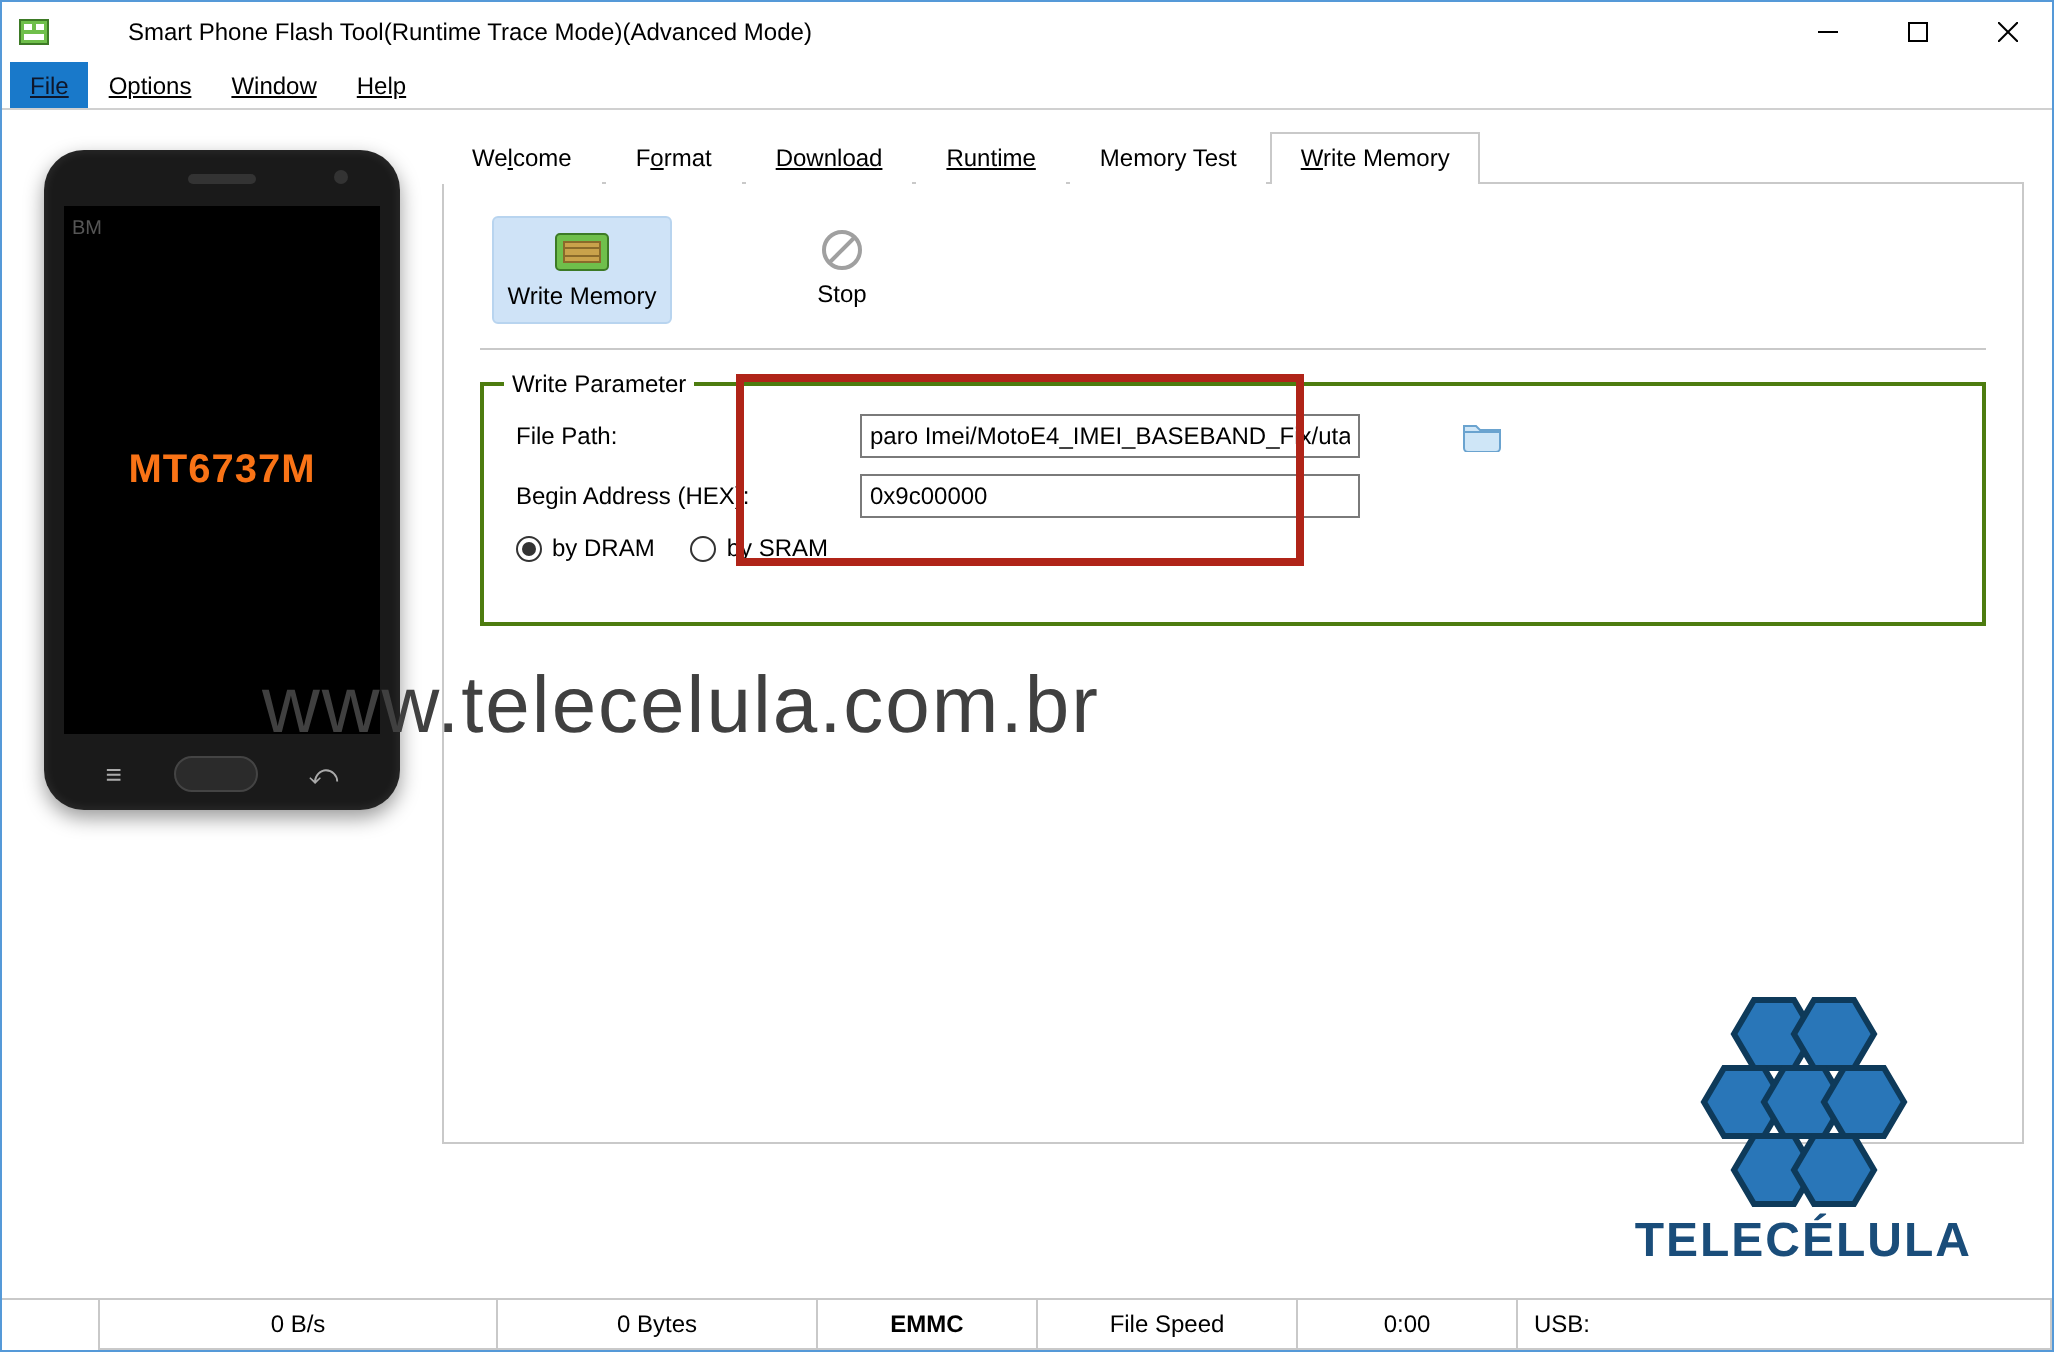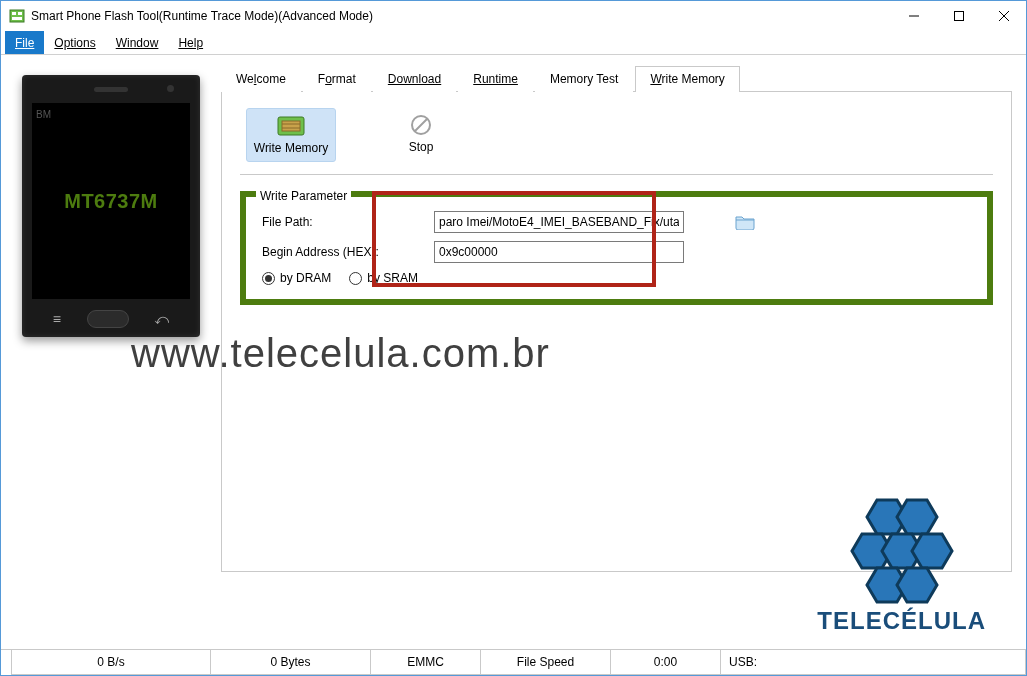--- a/index.html
+++ b/index.html
@@ -1,78 +1,78 @@
 <!DOCTYPE html>
 <html><head>
 <meta charset="utf-8">
 <style>
 * { box-sizing: border-box; margin: 0; padding: 0; font-family: "Segoe UI", Tahoma, sans-serif; font-size: 12px; }
 body { background: #fff; width: 1027px; height: 676px; overflow: hidden; border: 1px solid #5599d8; position: relative; }
-.titlebar { height: 30px; display: flex; align-items: center; padding: 0 0 0 8px; background: #fff; }
+.titlebar { height: 30px; display: flex; align-items: center; padding: 0 0 0 8px; background: #fff; gap: 33px; }
 .titlebar .app-icon { width: 16px; height: 16px; margin-right: 6px; }
 .titlebar .title { flex: 1; color: #000; font-size: 12px; }
 .win-controls { display: flex; }
 .win-btn { width: 45px; height: 30px; display: flex; align-items: center; justify-content: center; color: #000; }
 
 .menubar { height: 24px; background: #fff; border-bottom: 1px solid #d0d0d0; display: flex; align-items: stretch; padding-left: 4px; }
 .menu-item { padding: 4px 10px; display: flex; align-items: center; color: #000; }
-.menu-item.active { background: #1979ca; color: #ffffff; }
+.menu-item.active { background: #1979ca; color: #0f172a; }
 .menu-item .ul { text-decoration: underline; }
 
 .content { display: flex; height: calc(676px - 30px - 24px - 28px); }
 .left-pane { width: 220px; padding: 20px 12px; display: flex; justify-content: center; align-items: flex-start; }
-.phone { width: 178px; height: 262px; background: #1a1a1a; border-radius: 4px; box-shadow: inset 0 0 6px rgba(255,255,255,.1), 0 4px 10px rgba(0,0,0,.4); position: relative; padding: 28px 10px 38px; }
+.phone { width: 178px; height: 330px; background: #1a1a1a; border-radius: 20px; box-shadow: inset 0 0 6px rgba(255,255,255,.1), 0 4px 10px rgba(0,0,0,.4); position: relative; padding: 28px 10px 38px; }
 .phone .speaker { position: absolute; top: 12px; left: 50%; transform: translateX(-50%); width: 34px; height: 5px; background: #333; border-radius: 3px; }
 .phone .cam { position: absolute; top: 10px; right: 26px; width: 7px; height: 7px; background: #333; border-radius: 50%; }
 .phone .bm { position: absolute; top: 34px; left: 14px; color: #555; font-size: 10px; }
 .phone .screen { width: 100%; height: 100%; background: #000; display: flex; align-items: center; justify-content: center; }
-.phone .chip { color: #4d7c0f; font-weight: bold; font-size: 20px; letter-spacing: .5px; }
+.phone .chip { color: #f97316; font-weight: bold; font-size: 20px; letter-spacing: .5px; }
 .phone .homebar { position: absolute; bottom: 9px; left: 0; right: 0; display: flex; justify-content: space-around; align-items: center; padding: 0 18px; }
 .phone .homebar .nav { color: #aaa; font-size: 14px; }
 .phone .homebar .home { width: 42px; height: 18px; background: #2b2b2b; border-radius: 10px; border: 1px solid #444; }
 
 .right-pane { flex: 1; padding: 10px 14px 0 0; position: relative; }
 .tabs { display: flex; border-bottom: 1px solid #c9c9c9; position: relative; z-index: 2; }
 .tab { padding: 5px 14px 6px; border: 1px solid transparent; border-bottom: none; margin-right: 2px; color: #000; background: #fff; position: relative; top: 1px; }
 .tab .ul { text-decoration: underline; }
 .tab.active { border-color: #c9c9c9; background: #fff; }
 .tab:not(.active) { border-color: transparent; }
 .tab-body { border: 1px solid #c9c9c9; border-top: none; padding: 12px 18px; min-height: 480px; position: relative; }
 
 .toolbar { display: flex; gap: 40px; padding: 4px 6px 12px; border-bottom: 1px solid #c9c9c9; margin-bottom: 16px; }
 .tool-btn { width: 90px; text-align: center; padding: 6px 0; }
 .tool-btn.active { background: #cfe3f7; border: 1px solid #b8d4ef; border-radius: 3px; }
 .tool-btn .ic { width: 28px; height: 22px; margin: 0 auto 4px; display: flex; align-items: center; justify-content: center; }
 .tool-btn .lbl { font-size: 12px; }
 
-.fieldset { border: 6px solid #4d7c0f; padding: 14px 16px 14px; position: relative; }
+.fieldset { border: 2px solid #4d7c0f; padding: 14px 16px 30px; position: relative; }
 .fieldset .legend { position: absolute; top: -8px; left: 10px; background: #fff; padding: 0 4px; font-size: 12px; }
 .form-row { display: flex; align-items: center; margin-bottom: 8px; gap: 44px; }
 .form-row label { width: 128px; }
 .form-row input[type=text], .form-row .select { width: 250px; height: 22px; border: 1px solid #7a7a7a; padding: 0 4px; font-size: 12px; background: #fff; }
 .form-row .select { display: flex; align-items: center; justify-content: space-between; }
 .form-row .select .arrow-btn { width: 18px; height: 18px; border: 1px solid #adadad; background: #efefef; display: flex; align-items: center; justify-content: center; margin-right: -2px; }
 .browse-btn { width: 22px; height: 20px; margin-left: 6px; display: flex; align-items: center; justify-content: center; }
 .radio-row { display: flex; gap: 18px; margin-top: 6px; }
 .radio-row label { display: flex; align-items: center; gap: 5px; }
 .radio-outer { width: 13px; height: 13px; border: 1px solid #333; border-radius: 50%; display: flex; align-items: center; justify-content: center; }
 .radio-outer.sel::after { content: ""; width: 7px; height: 7px; background: #333; border-radius: 50%; }
 
 .redbox { position: absolute; border: 4px solid #b02418; pointer-events: none; }
 
 .watermark-url { position: absolute; left: 130px; top: 330px; font-size: 40px; color: #404040; letter-spacing: 1px; font-family: Arial, sans-serif; pointer-events: none; z-index: 3; }
 .watermark-logo { position: absolute; right: 40px; bottom: 40px; text-align: center; pointer-events: none; z-index: 3; }
 .watermark-logo .hex { width: 150px; height: 130px; margin: 0 auto; }
 .watermark-logo .txt { font-family: Arial Black, sans-serif; font-weight: 900; font-size: 24px; color: #1a4d7a; letter-spacing: 1px; margin-top: -6px; }
 .watermark-logo .txt small { font-size: 24px; }
 
-.statusbar { position: absolute; bottom: 0; left: 0; right: 0; height: 26px; border-top: 1px solid #c9c9c9; display: flex; background: #fff; }
+.statusbar { position: absolute; bottom: 0; left: 0; right: 0; height: 26px; border-top: 1px solid #c9c9c9; display: flex; background: #fff; padding-left: 38px; }
 .status-cell { border: 1px solid #c9c9c9; border-top: none; border-left: none; display: flex; align-items: center; justify-content: center; padding: 0 8px; font-size: 12px; height: 100%; }
 .status-cell:first-child { border-left: 1px solid #c9c9c9; margin-left: 10px; }
-.status-cell.bold { font-weight: normal; }
+.status-cell.bold { font-weight: bold; }
 </style>
 </head>
 <body>
 
 <div class="titlebar">
   <span class="app-icon">
     <svg viewBox="0 0 16 16" width="16" height="16">
         <rect x="1" y="2" width="14" height="12" fill="#6fbf4b" stroke="#3d7a26"></rect>
         <rect x="3" y="4" width="4" height="3" fill="#fff"></rect>
         <rect x="9" y="4" width="4" height="3" fill="#fff"></rect>

